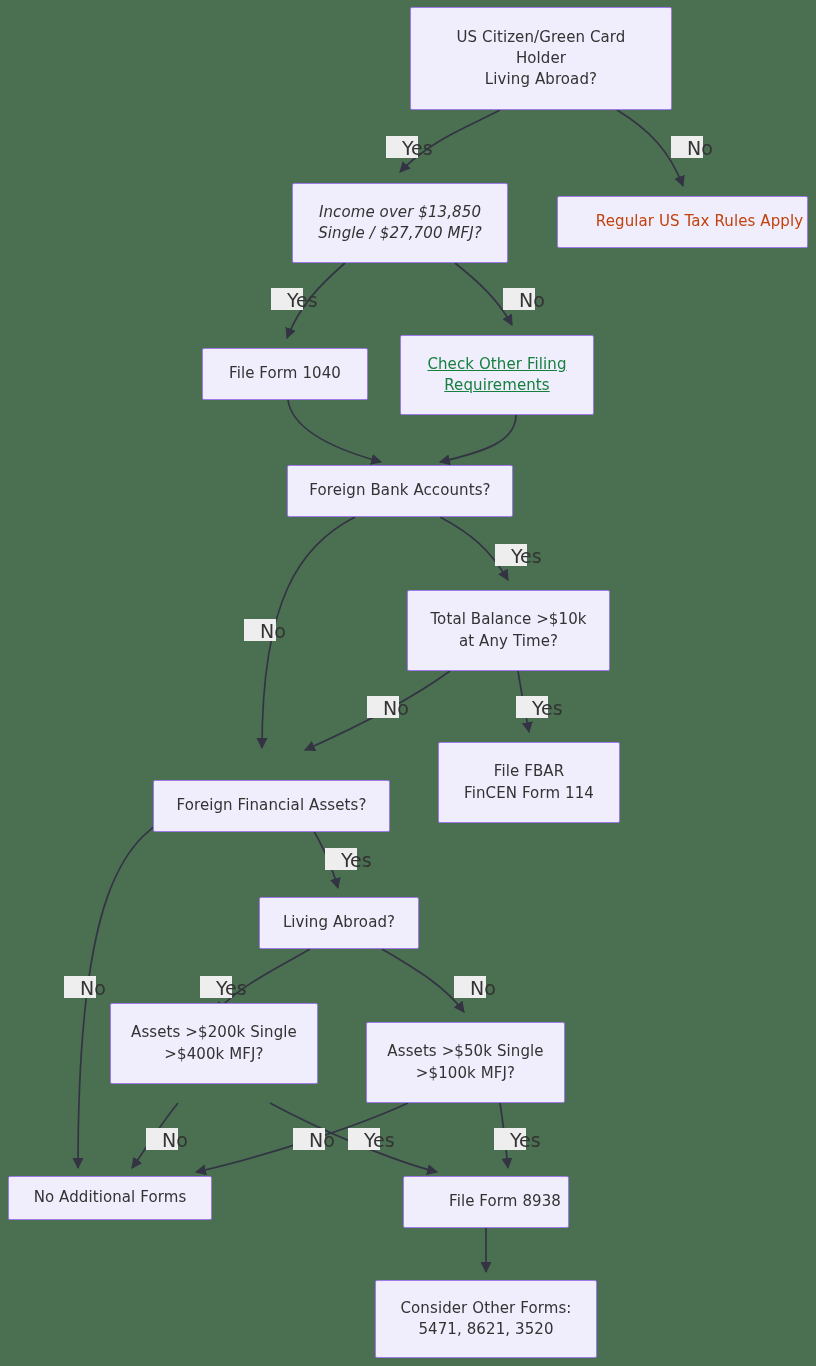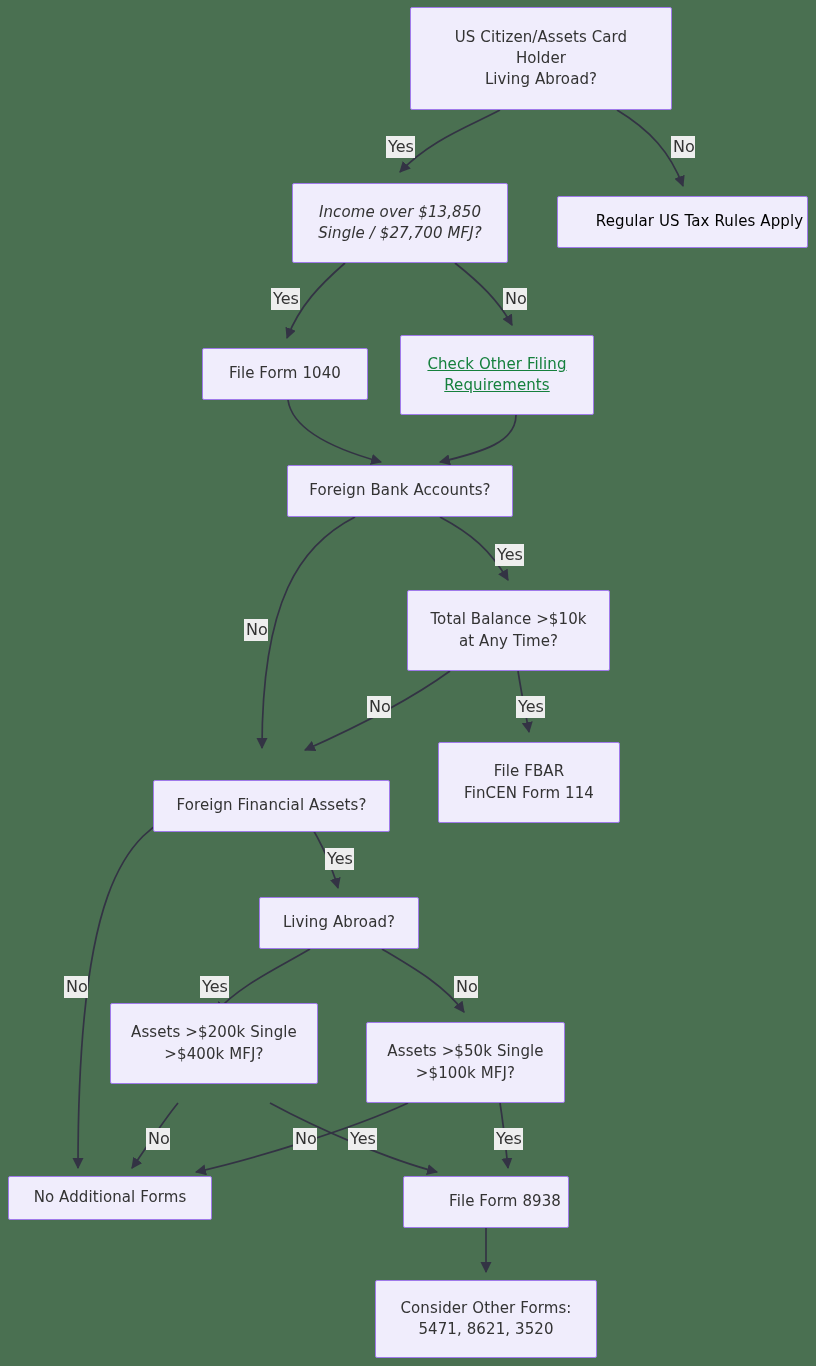--- a/index.html
+++ b/index.html
@@ -36,23 +36,23 @@
     color: #333333;
     font-size: 15px;
     line-height: 1.42;
     white-space: pre-line;
     letter-spacing: 0.1px;
   }
   .edge-label {
     position: absolute;
     background: #eeeeee;
     color: #333333;
-    font-size: 16px;
+    font-size: 19px;
     line-height: 1.2;
-    padding: 1px 2px;
+    padding: 1px 16px;
     box-sizing: border-box;
     text-align: center;
     white-space: nowrap;
   }
 </style>
 </head>
 <body>
 
 <div id="stage" style="background: rgb(74, 112, 81);">
   <svg id="edges" viewBox="0 0 816 1366" xmlns="http://www.w3.org/2000/svg">
@@ -78,26 +78,26 @@
         <path d="M 382,949 C 414,968 444,985 464,1012" marker-end="url(#arrow)" stroke="#333344"></path>
         <path d="M 178,1103 C 160,1125 145,1150 132,1168" marker-end="url(#arrow)" stroke="#333344"></path>
         <path d="M 270,1103 C 320,1130 390,1160 437,1172" marker-end="url(#arrow)" stroke="#333344"></path>
         <path d="M 408,1103 C 350,1130 250,1160 196,1172" marker-end="url(#arrow)" stroke="#333344"></path>
         <path d="M 500,1103 C 504,1128 506,1150 508,1168" marker-end="url(#arrow)" stroke="#333344"></path>
         <path d="M 486,1228 C 486,1250 486,1262 486,1272" marker-end="url(#arrow)" stroke="#333344"></path>
       </g>
   </svg>
 
   <div id="node-layer">
-      <div class="node" style="left: 410px; top: 7px; width: 262px; height: 103px; background: rgb(240, 237, 252); border-color: rgb(159, 122, 234); color: rgb(51, 51, 51);">US Citizen/Assets Card
+      <div class="node" style="left: 410px; top: 7px; width: 262px; height: 103px; background: rgb(240, 237, 252); border-color: rgb(159, 122, 234); color: rgb(51, 51, 51);">US Citizen/Green Card
 Holder
 Living Abroad?</div>
       <div class="node" style="left: 292px; top: 183px; width: 216px; height: 80px; background: rgb(240, 237, 252); border-color: rgb(159, 122, 234); color: rgb(51, 51, 51); font-style: italic;">Income over $13,850
 Single / $27,700 MFJ?</div>
-      <div class="node" style="left: 557px; top: 196px; width: 251px; height: 52px; background: rgb(240, 237, 252); border-color: rgb(159, 122, 234); color: #000000; padding-left: 34px;">Regular US Tax Rules Apply</div>
+      <div class="node" style="left: 557px; top: 196px; width: 251px; height: 52px; background: rgb(240, 237, 252); border-color: rgb(159, 122, 234); color: #c2410c; padding-left: 34px;">Regular US Tax Rules Apply</div>
       <div class="node" style="left: 202px; top: 348px; width: 166px; height: 52px; background: rgb(240, 237, 252); border-color: rgb(159, 122, 234); color: rgb(51, 51, 51);">File Form 1040</div>
       <div class="node" style="left: 400px; top: 335px; width: 194px; height: 80px; background: rgb(240, 237, 252); border-color: rgb(159, 122, 234); color: #15803d; text-decoration: underline;">Check Other Filing
 Requirements</div>
       <div class="node" style="left: 287px; top: 465px; width: 226px; height: 52px; background: rgb(240, 237, 252); border-color: rgb(159, 122, 234); color: rgb(51, 51, 51);">Foreign Bank Accounts?</div>
       <div class="node" style="left: 407px; top: 590px; width: 203px; height: 81px; background: rgb(240, 237, 252); border-color: rgb(159, 122, 234); color: rgb(51, 51, 51);">Total Balance &gt;$10k
 at Any Time?</div>
       <div class="node" style="left: 438px; top: 742px; width: 182px; height: 81px; background: rgb(240, 237, 252); border-color: rgb(159, 122, 234); color: rgb(51, 51, 51);">File FBAR
 FinCEN Form 114</div>
       <div class="node" style="left: 153px; top: 780px; width: 237px; height: 52px; background: rgb(240, 237, 252); border-color: rgb(159, 122, 234); color: rgb(51, 51, 51);">Foreign Financial Assets?</div>
       <div class="node" style="left: 259px; top: 897px; width: 160px; height: 52px; background: rgb(240, 237, 252); border-color: rgb(159, 122, 234); color: rgb(51, 51, 51);">Living Abroad?</div>

